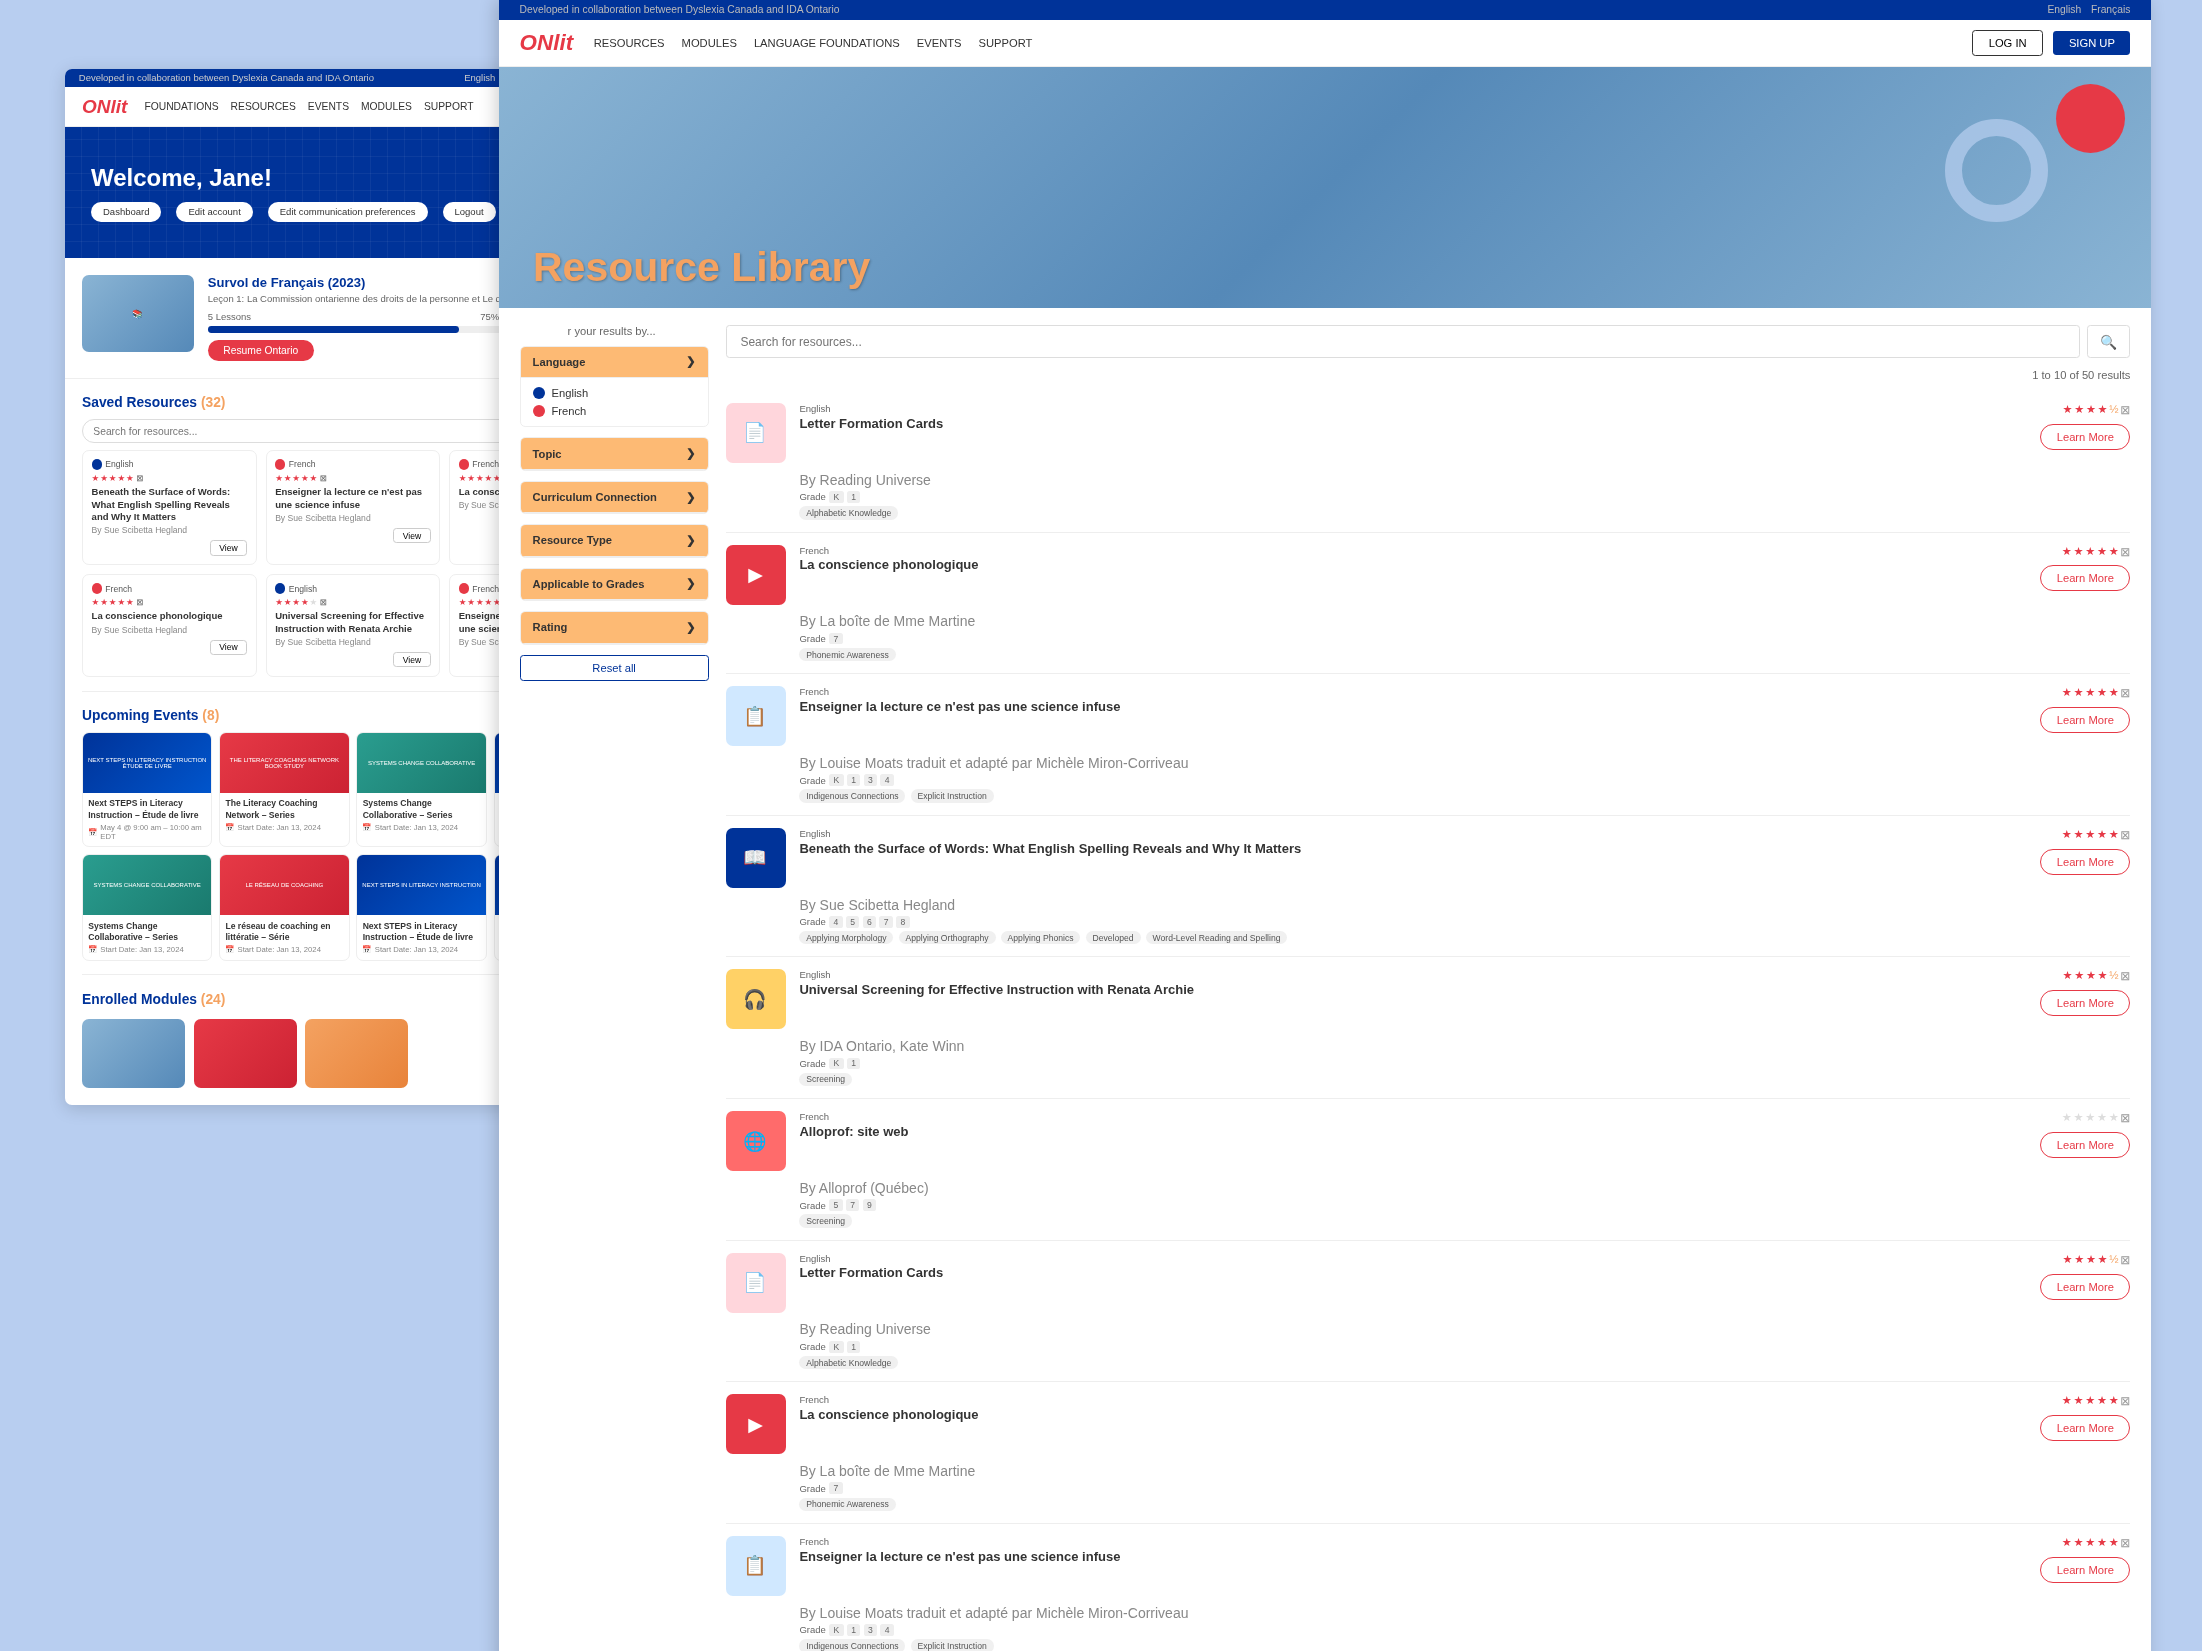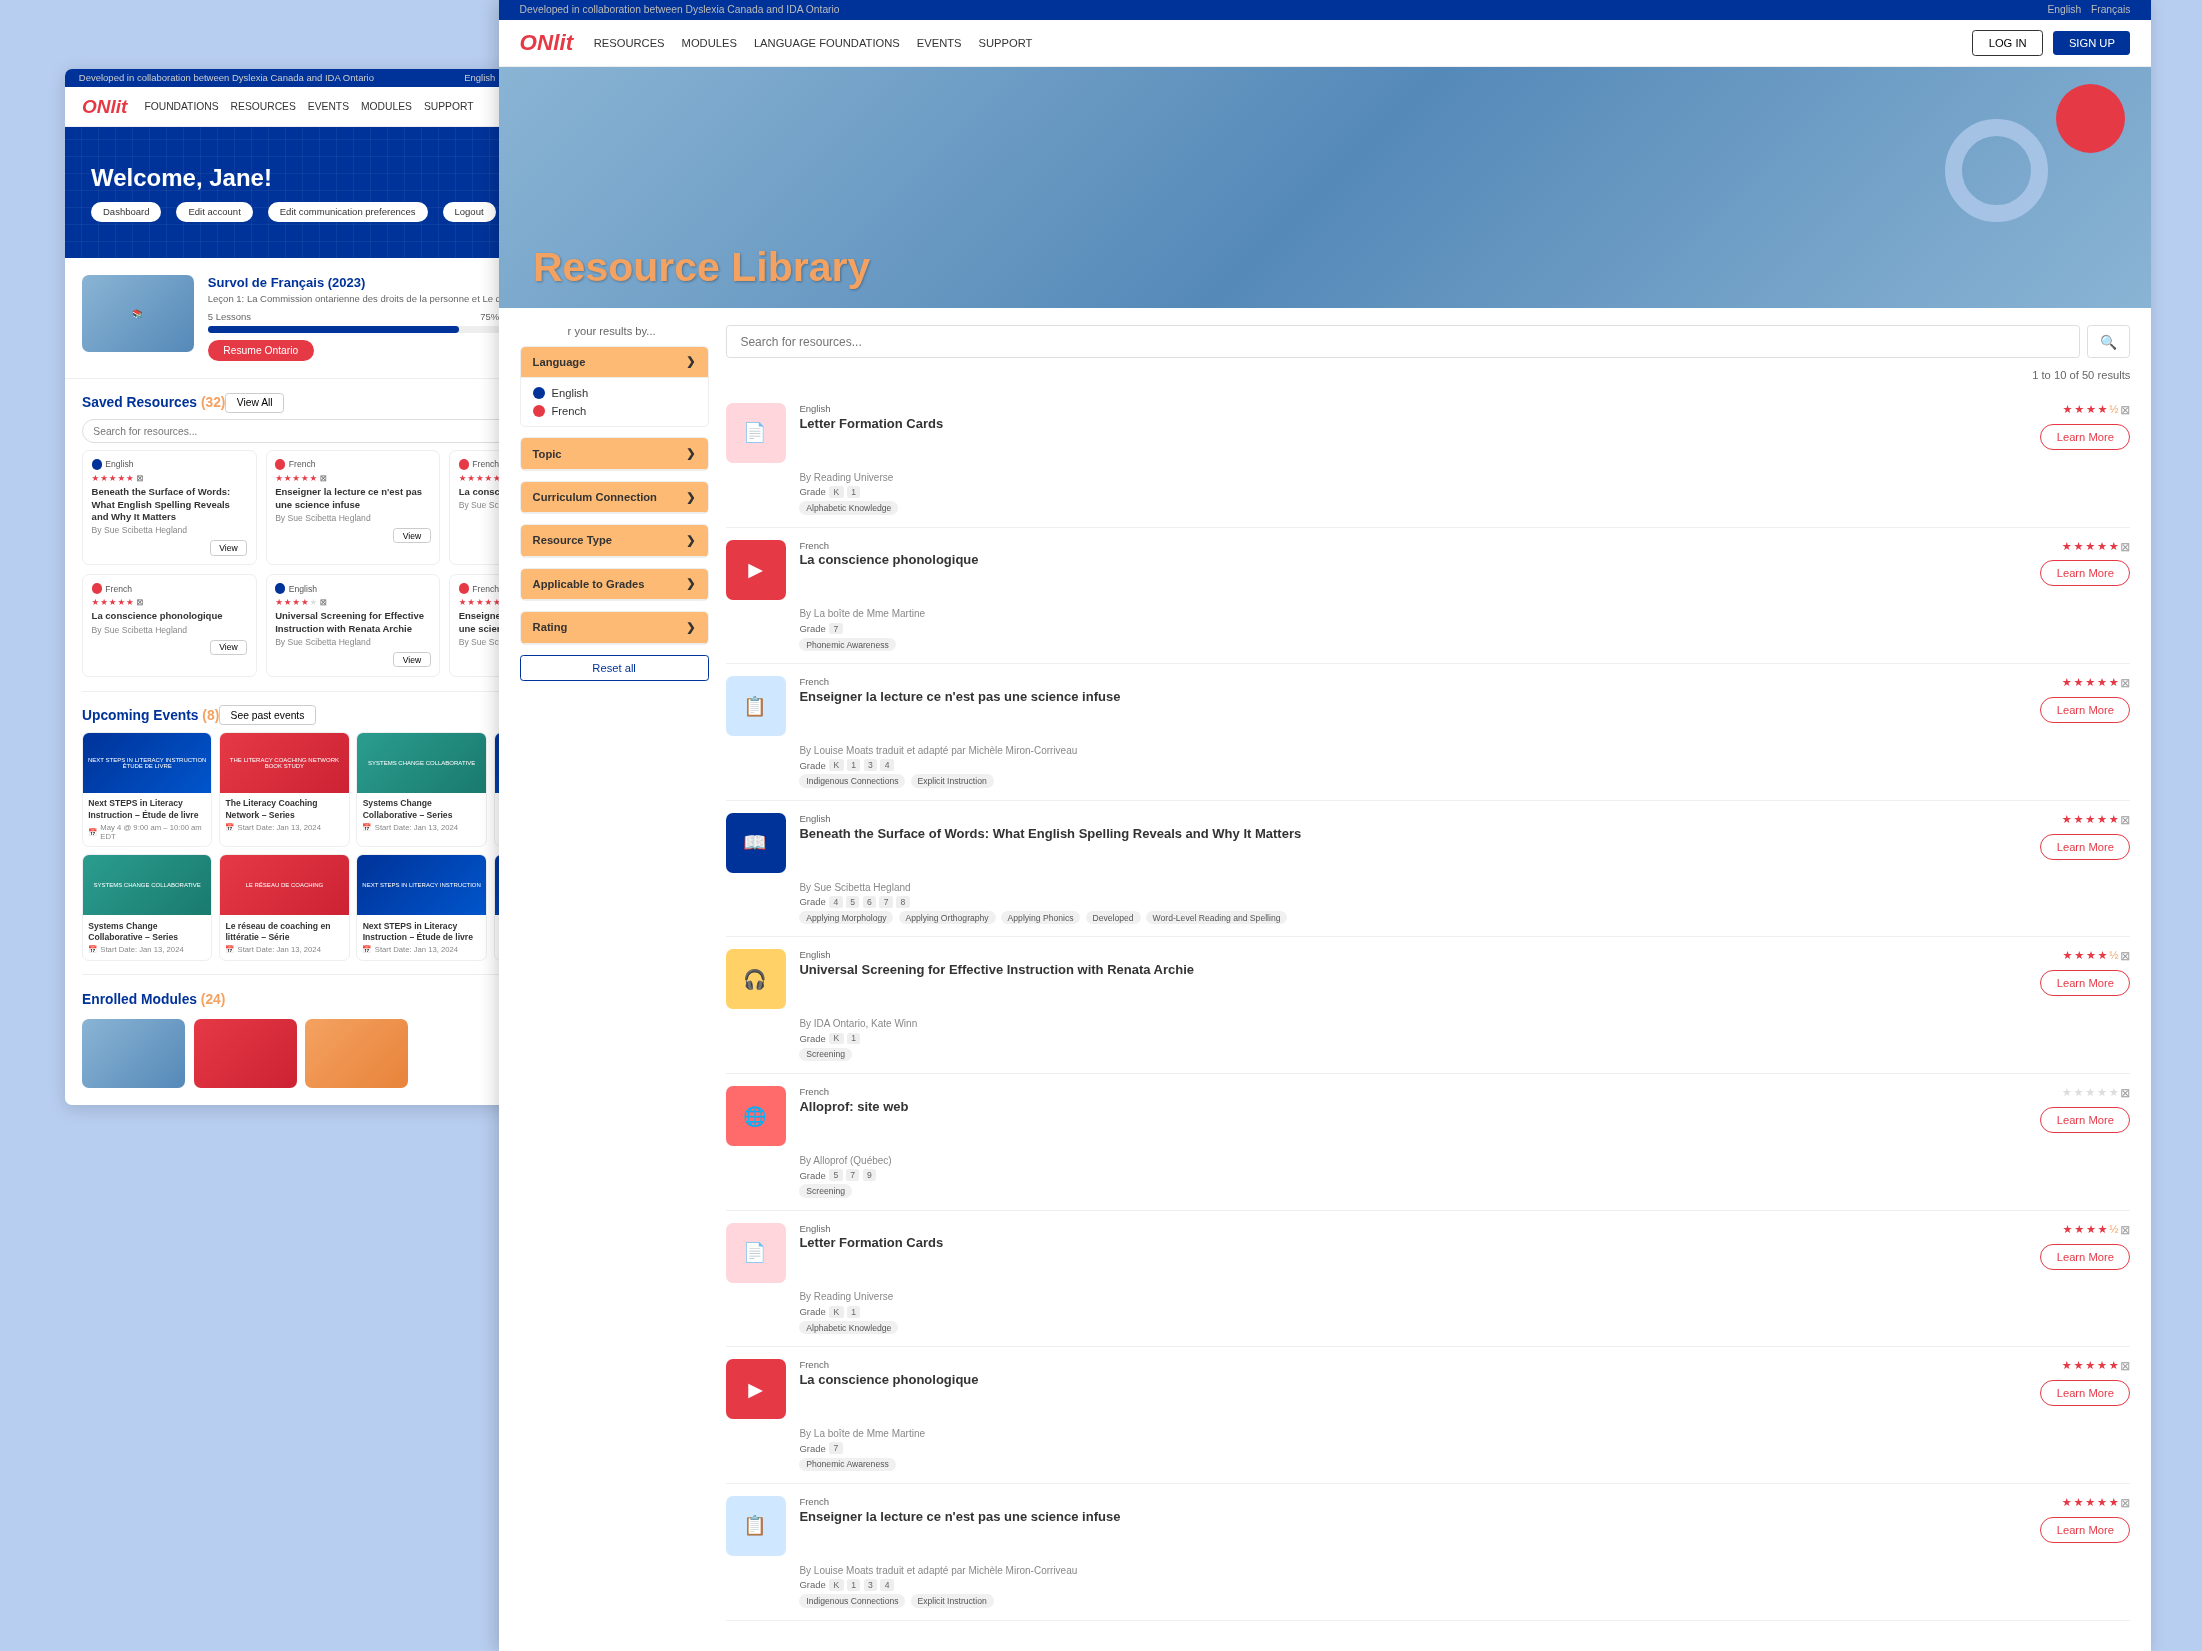--- a/index.html
+++ b/index.html
@@ -133,21 +133,21 @@
       border: none;
       border-radius: 17px;
       padding: 5.2px 15.5px;
       font-size: 10.3px;
       cursor: pointer;
     }
 
     
     .section-header {
       display: flex;
-      justify-content: flex-start;
+      justify-content: space-between;
       align-items: center;
       padding: 13.8px 17px 6.9px;
     }
     .section-title { font-size: 13.8px; font-weight: bold; color: #003399; }
     .section-title span { color: #f4a261; }
     .view-all-btn {
       background: white;
       border: 0.9px solid #ccc;
       border-radius: 3.4px;
       padding: 3.4px 10.3px;
@@ -413,21 +413,21 @@
     }
     .resource-thumb.pink { background: #ffd6dc; }
     .resource-thumb.red { background: #e63946; }
     .resource-thumb.light-blue { background: #d0e8ff; }
     .resource-thumb.navy { background: #003399; }
     .resource-thumb.yellow { background: #ffd166; }
     .resource-thumb.coral { background: #ff6b6b; }
     .resource-details { flex: 1; }
     .resource-details .lang-badge { font-size: 9.5px; color: #666; margin-bottom: 1.7px; }
     .resource-details .res-title { font-size: 13px; font-weight: bold; color: #333; margin-bottom: 1.7px; }
-    .resource-details .res-author { font-size: 10px; color: #888; margin-bottom: 3.4px; margin-top: 41px; }
+    .resource-details .res-author { font-size: 14px; color: #888; margin-bottom: 3.4px; margin-top: 41px; }
     .resource-details .grade-row { font-size: 9.5px; color: #666; display: flex; gap: 3.4px; align-items: center; margin-bottom: 3.4px; }
     .grade-tag { background: #eee; border-radius: 2.6px; padding: 0.9px 4.3px; font-size: 8.6px; }
     .tags-row { display: flex; gap: 5.2px; flex-wrap: wrap; }
     .tag { background: #f0f0f0; border-radius: 10.3px; padding: 1.7px 6.9px; font-size: 8.6px; color: #555; }
     .resource-right { display: flex; flex-direction: column; align-items: flex-end; gap: 6.9px; min-width: 120px; }
     .stars-right { display: flex; gap: 1.7px; }
     .star-r { color: #e63946; font-size: 11.2px; }
     .star-r.empty { color: #ddd; }
     .bookmark-icon { font-size: 12px; color: #999; cursor: pointer; }
     .learn-more-btn {

